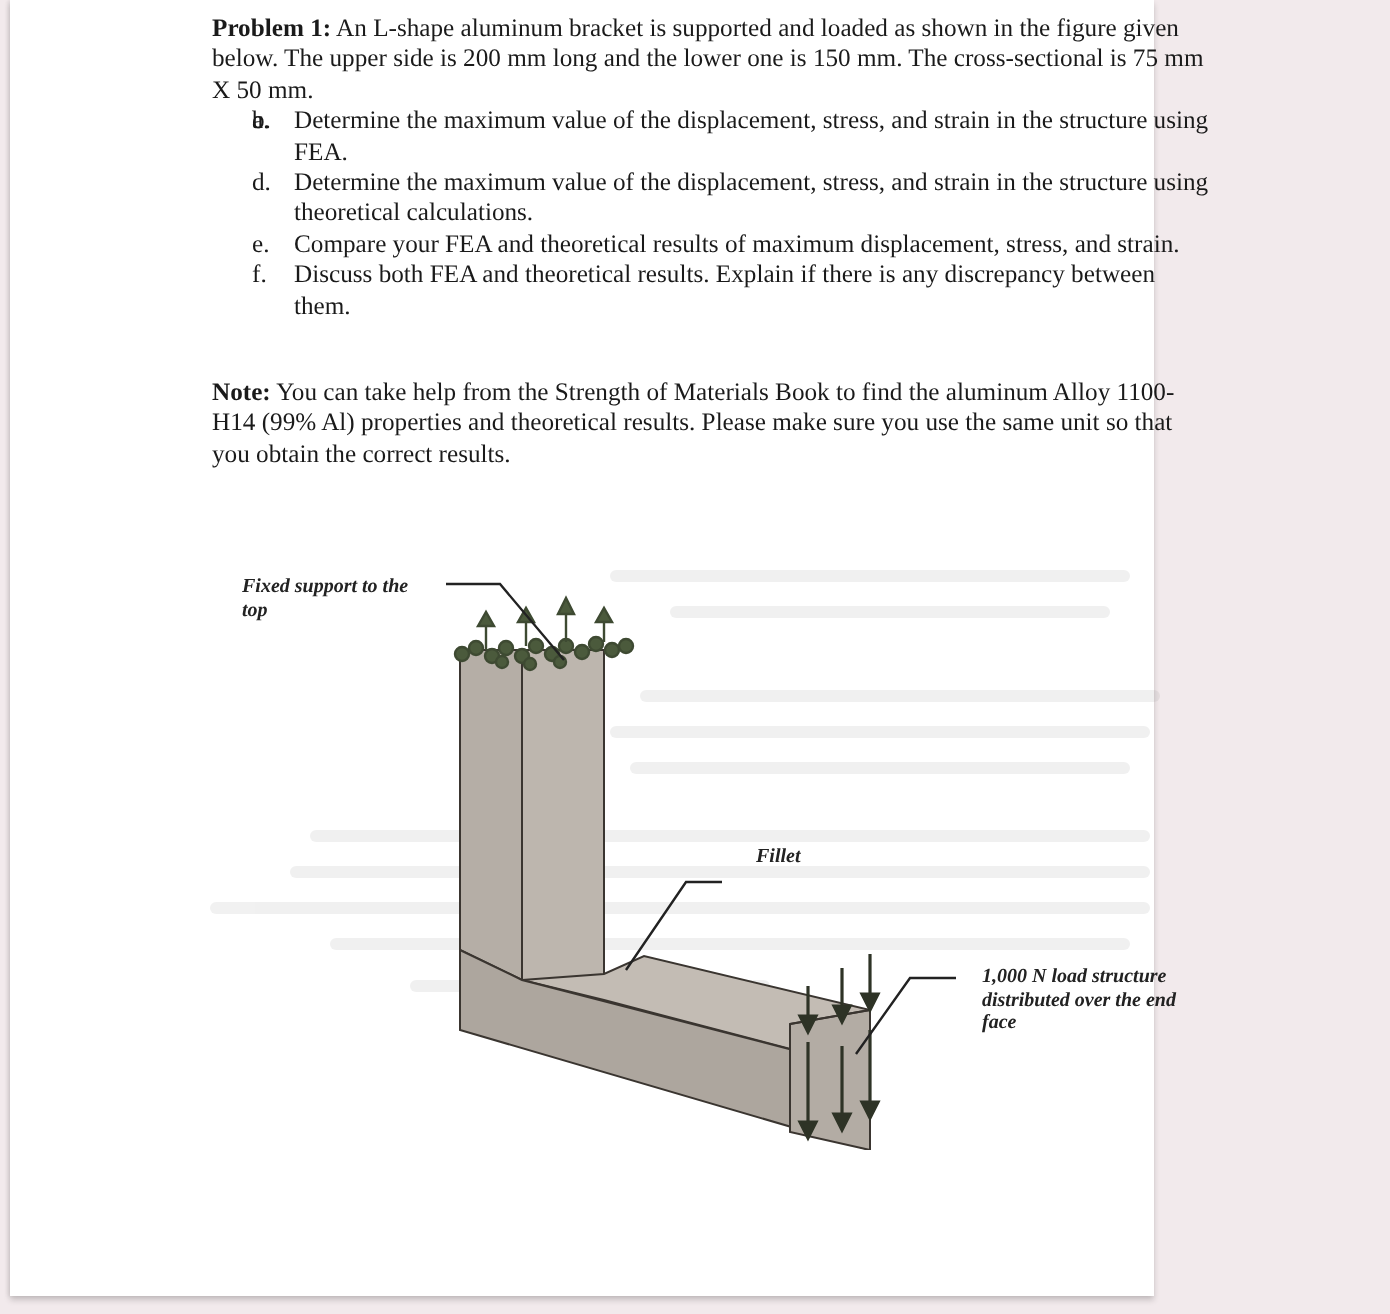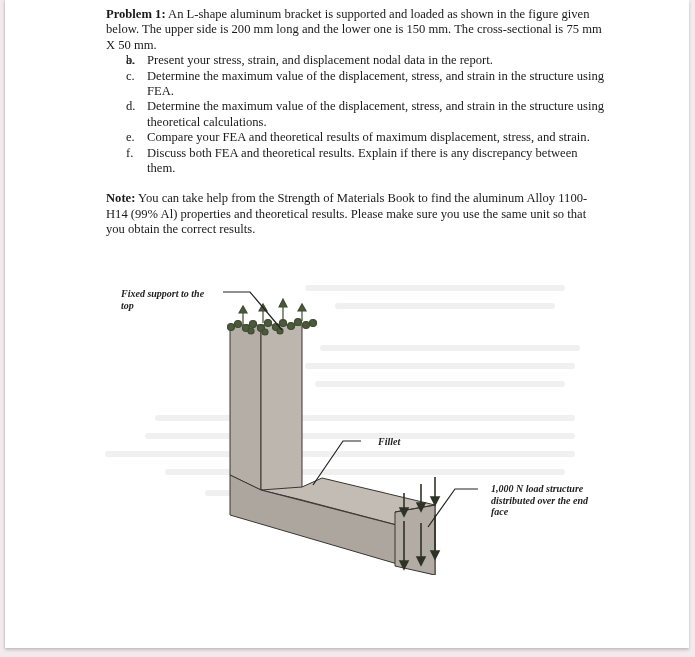--- a/index.html
+++ b/index.html
@@ -3,34 +3,34 @@
 <meta charset="utf-8">
 <style>
   html, body { margin: 0; padding: 0; }
   body {
     width: 695px; height: 657px; overflow: hidden;
     background: #f2eaec;
     font-family: "Liberation Serif", "DejaVu Serif", serif;
     color: #1a1a1a;
   }
   .page {
-    position: absolute; left: 5px; top: 0; width: 684px; height: 648px;
+    position: absolute; left: 5px; top: 0; width: 572px; height: 648px;
     background: #ffffff;
     box-shadow: 0 2px 3px rgba(0,0,0,0.18), -1px 0 2px rgba(0,0,0,0.08);
   }
   .text-block {
     position: absolute; left: 101px; top: 7px; width: 500px;
     font-size: 12.6px; line-height: 15.4px;
   }
   .problem p { margin: 0; }
   .bold { font-weight: bold; }
   ol.tasks { list-style: none; margin: 0; padding: 0; }
   ol.tasks li { position: relative; padding-left: 41px; }
   ol.tasks li .marker { position: absolute; left: 20px; top: 0; }
-  .note { margin-top: 15px; }
+  .note { margin-top: 28px; }
   .figure {
     position: absolute; left: 100px; top: 275px; width: 520px; height: 300px; font-style: italic;
   }
   .fig-label {
     position: absolute; font-size: 10px; line-height: 11.5px; font-weight: bold; color: #222;
   }
   svg { position: absolute; left: 0; top: 0; }
 </style>
 </head>
 <body>
@@ -38,21 +38,21 @@
 <div class="page">
 
   <div class="text-block">
     <div class="problem">
       <p>
         <span class="bold">Problem 1:</span>
         <span>An L-shape aluminum bracket is supported and loaded as shown in the figure given below. The upper side is 200 mm long and the lower one is 150 mm. The cross-sectional is 75 mm X 50 mm.</span>
       </p>
       <ol class="tasks">
         <li><span class="marker">a.</span></li>
-        <li><span class="marker">b.</span><span>Present your stress, strain, and displacement nodal data in the report.</span></li>
+        <li><span class="marker">b.</span></li>
         <li><span class="marker">c.</span><span>Determine the maximum value of the displacement, stress, and strain in the structure using FEA.</span></li>
         <li><span class="marker">d.</span><span>Determine the maximum value of the displacement, stress, and strain in the structure using theoretical calculations.</span></li>
         <li><span class="marker">e.</span><span>Compare your FEA and theoretical results of maximum displacement, stress, and strain.</span></li>
         <li><span class="marker">f.</span><span>Discuss both FEA and theoretical results. Explain if there is any discrepancy between them.</span></li>
       </ol>
     </div>
     <p class="note">
       <span class="bold">Note:</span>
       <span>You can take help from the Strength of Materials Book to find the aluminum Alloy 1100-H14 (99% Al) properties and theoretical results. Please make sure you use the same unit so that you obtain the correct results.</span>
     </p>
@@ -129,16 +129,16 @@
         <line x1="316" y1="248" x2="316" y2="286"></line>
           <polygon points="312,282 316,290 320,282"></polygon>
         <line x1="330" y1="240" x2="330" y2="280"></line>
           <polygon points="326,276 330,284 334,276"></polygon>
       </g>
 
       <polyline points="373,214 350,214 323,252" fill="none" stroke="#222" stroke-width="1.2"></polyline>
     </svg>
 
     <div class="fig-label" style="left:16px; top:13px; width:90px;">Fixed support to the top</div>
-    <div class="fig-label" style="left:273px; top:161px;">Fillet</div>
+    <div class="fig-label" style="left:273px; top:148px;">Fillet</div>
     <div class="fig-label" style="left:386px; top:208px; width:110px;">1,000 N load structure distributed over the end face</div>
   </div>
 </div>
 
 </body></html>

